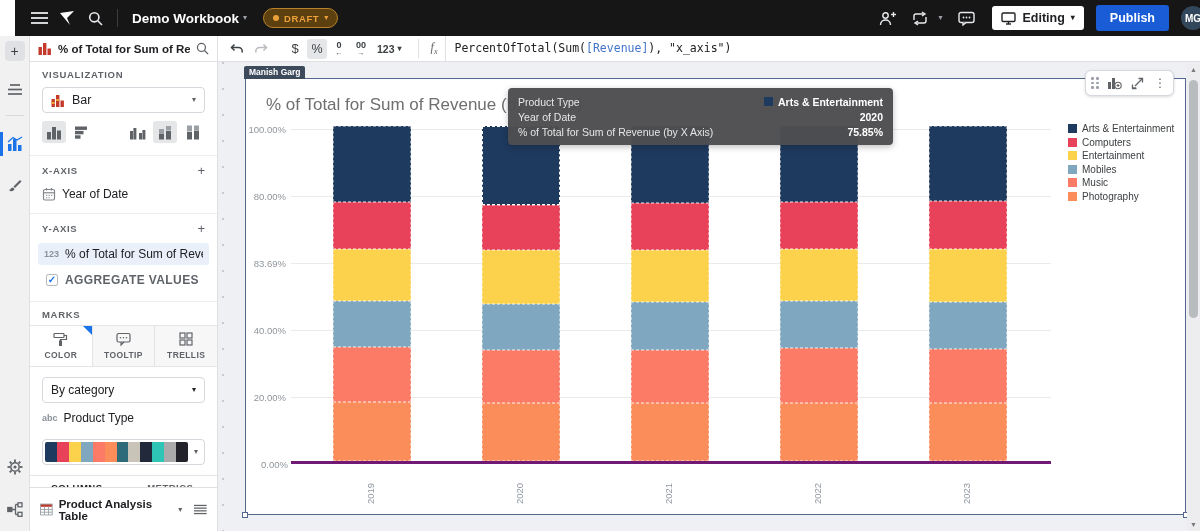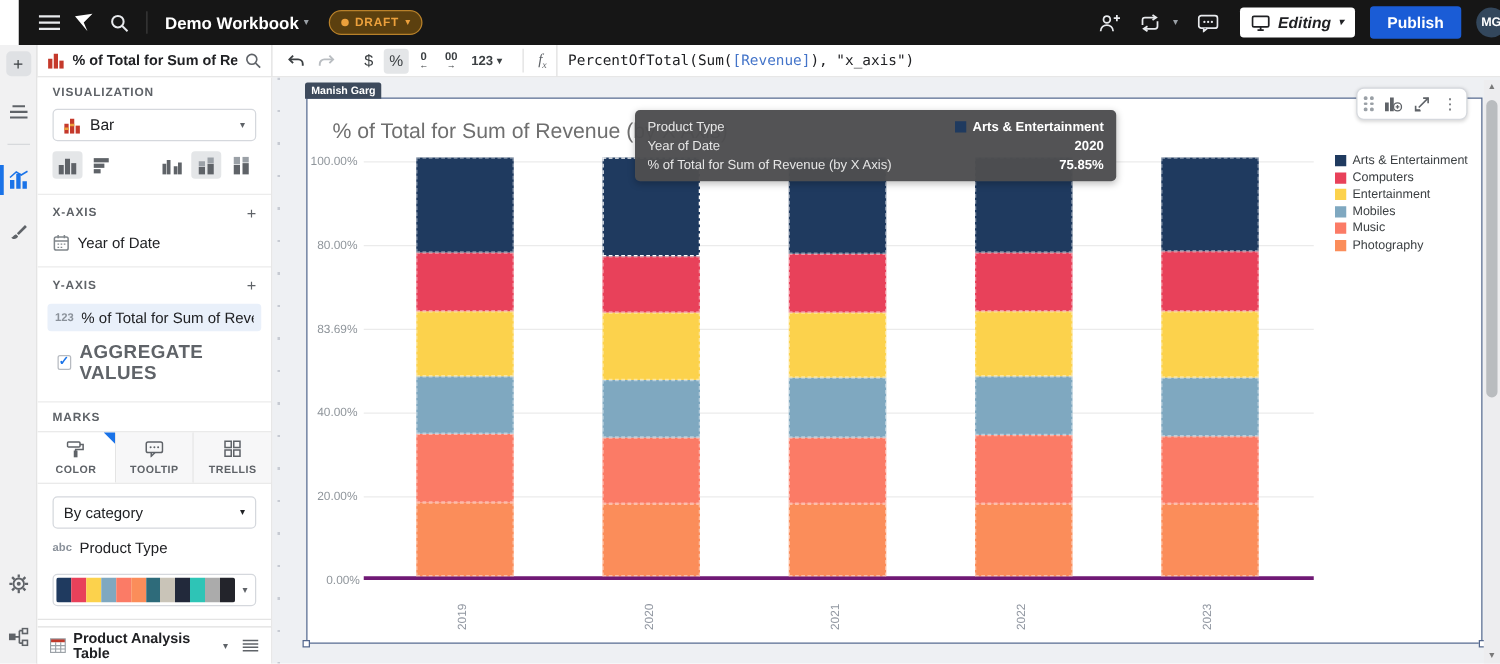--- a/index.html
+++ b/index.html
@@ -12,21 +12,21 @@
   .tb-icon { width:28px; height:26px; display:flex; align-items:center; justify-content:center; cursor:pointer; }
   .tb-divider { width:1px; height:18px; background:#3c3c3c; margin:0 8px; }
   .wb-title { font-size:13.5px; font-weight:700; color:#fff; margin:0 4px 0 6px; }
   .caret { font-size:8px; color:inherit; line-height:1; }
   .tb-caret { color:#9aa0a6; margin-right:6px; }
   .draft-badge { display:flex; align-items:center; gap:5px; background:#5c400f; border:1px solid #b8812a; border-radius:11px; height:20px; padding:0 9px; margin-left:10px; cursor:pointer; }
   .draft-dot { width:6px; height:6px; border-radius:50%; background:#eca03c; }
   .draft-label { font-size:9.5px; font-weight:700; letter-spacing:.6px; color:#eca03c; }
   .draft-badge .caret { color:#eca03c; }
   .tb-right { margin-left:auto; display:flex; align-items:center; gap:4px; }
-  .editing-btn { display:flex; align-items:center; gap:6px; background:#fff; color:#202124; border-radius:3px; height:24px; padding:0 9px; font-size:12.5px; font-weight:700; margin:0 8px; cursor:pointer;font-style:italic; }
+  .editing-btn { display:flex; align-items:center; gap:6px; background:#fff; color:#202124; border-radius:3px; height:24px; padding:0 9px; font-size:12.5px; font-weight:700; margin:0 8px; cursor:pointer; }
   .editing-btn .caret { color:#202124; }
   .publish-btn { background:#1a5cd6; color:#fff; font-size:12.5px; font-weight:700; border-radius:3px; height:26px; padding:0 14px; display:flex; align-items:center; cursor:pointer; }
   .avatar { width:24px; height:24px; border-radius:50%; background:#33475c; color:#fff; font-size:10px; font-weight:700; display:flex; align-items:center; justify-content:center; margin-left:8px; cursor:pointer; }
 
   
   .toolbar { position:absolute; left:30px; top:36px; width:1170px; height:26px; background:#fff; border-bottom:1px solid #e0e0e0; display:flex; align-items:stretch; }
   .el-title-zone { width:188px; display:flex; align-items:center; gap:6px; padding:0 8px; border-right:1px solid #e0e0e0; }
   .el-title { font-size:11.5px; font-weight:700; color:#202124; white-space:nowrap; overflow:hidden; flex:1; }
   .fmt-zone { display:flex; align-items:center; gap:2px; padding:0 8px; }
   .fmt-btn { height:20px; min-width:20px; padding:0 4px; display:flex; align-items:center; justify-content:center; border-radius:3px; color:#3c4043; font-size:12px; cursor:pointer; }
@@ -66,37 +66,37 @@
   .viz-ic { width:24px; height:22px; display:flex; align-items:center; justify-content:center; border-radius:3px; cursor:pointer; }
   .viz-ic.active { background:#e4e6e8; }
   .viz-gap { flex:1; }
   .field-row { display:flex; align-items:center; gap:6px; padding:4px 12px 8px; cursor:pointer; }
   .field-pill { display:flex; align-items:center; gap:6px; margin:2px 8px 6px; padding:4px 6px; border-radius:3px; cursor:pointer; }
   .field-pill.selected { background:#e9f0fa; }
   .type-tag { font-size:9px; color:#8a919a; font-weight:700; }
   .field-name { font-size:12px; color:#202124; white-space:nowrap; overflow:hidden; }
   .agg-row { display:flex; align-items:center; gap:7px; padding:2px 12px 10px 16px; cursor:pointer; }
   .checkbox { width:12px; height:12px; border:1px solid #b6bac0; border-radius:2px; background:#fff; color:#1a73e8; font-size:10px; font-weight:700; display:flex; align-items:center; justify-content:center; line-height:1; }
-  .agg-label { font-size:15px; font-weight:700; letter-spacing:.4px; color:#5f6368; }
+  .agg-label { font-size:12px; font-weight:700; letter-spacing:.4px; color:#5f6368; }
   .marks-tabs { display:flex; border-top:1px solid #e4e4e4; border-bottom:1px solid #e4e4e4; }
   .marks-tab { flex:1; height:40px; display:flex; flex-direction:column; align-items:center; justify-content:center; gap:4px; background:#f7f7f8; border-right:1px solid #e4e4e4; font-size:8.5px; font-weight:700; letter-spacing:.4px; color:#5f6368; cursor:pointer; position:relative; }
   .marks-tab:last-child { border-right:none; }
   .marks-tab.active { background:#fff; }
   .marks-tab.active::after { content:""; position:absolute; top:0; right:0; border-top:9px solid #1a73e8; border-left:9px solid transparent; }
   .bycat-select { display:flex; align-items:center; border:1px solid #d5d8dd; border-radius:4px; height:26px; padding:12px 8px; margin:10px 12px 4px; cursor:pointer; }
   .bycat-select span:first-child { flex:1; font-size:12px; }
   .palette-box { display:flex; align-items:center; border:1px solid #d5d8dd; border-radius:4px; height:26px; padding:2px 6px 2px 2px; margin:6px 12px 10px; cursor:pointer; }
   .palette-strip { display:flex; flex:1; height:20px; overflow:hidden; border-radius:2px; }
   .palette-strip .sw { flex:1; }
   .cols-tabs { display:flex; border-top:1px solid #e4e4e4; border-bottom:1px solid #e4e4e4; }
   .cols-tab { flex:1; height:22px; display:flex; align-items:center; justify-content:center; font-size:9.5px; font-weight:700; letter-spacing:.5px; color:#5f6368; cursor:pointer; position:relative; }
   .cols-tab.active { color:#202124; }
   .cols-tab.active::after { content:""; position:absolute; left:8px; right:8px; bottom:0; height:2px; background:#1a73e8; }
   .addcol-row { display:flex; align-items:center; justify-content:space-between; padding:8px 12px 4px; }
-  .src-bar { position:absolute; left:0; right:0; bottom:0; height:30px; border-top:1px solid #e0e0e0; background:#fff; display:flex; align-items:center; gap:6px; padding:0 10px; cursor:pointer; }
+  .src-bar { position:absolute; left:0; right:0; bottom:0; height:44px; border-top:1px solid #e0e0e0; background:#fff; display:flex; align-items:center; gap:6px; padding:0 10px; cursor:pointer; }
   .src-label { font-size:11.5px; font-weight:700; color:#202124; }
   .src-bar .caret { color:#5f6368; }
   .src-spacer { flex:1; }
 
   
   .canvas { position:absolute; left:218px; top:62px; width:982px; height:469px; background:#eef0f3; overflow:hidden; }
   .gutter-dots { position:absolute; left:4px; top:0; bottom:0; width:2px;
     background-image:repeating-linear-gradient(to bottom,#c6cad2 0 2px,transparent 2px 26px); }
   .chart-card { position:absolute; left:27px; top:16px; width:941px; height:437px; background:#fff; border:1px solid #54688e; }
   .sel-handle { position:absolute; width:6px; height:6px; background:#fff; border:1px solid #54688e; }

